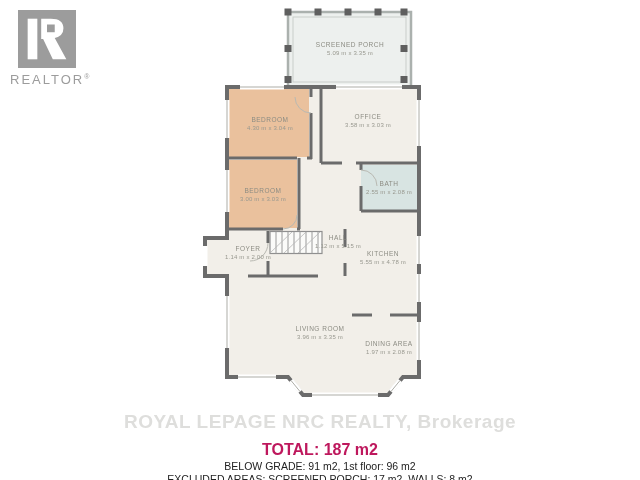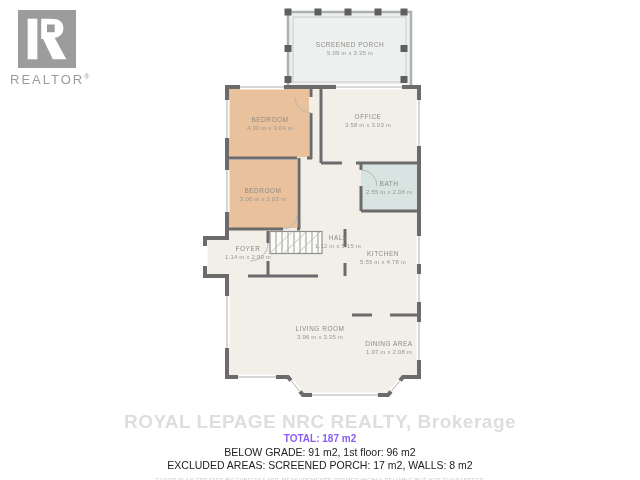--- a/index.html
+++ b/index.html
@@ -12,22 +12,22 @@
              color:#9c9c9c;font-weight:400;}
   .logo-word .reg{font-size:7px;vertical-align:super;letter-spacing:0;}
   
   .room-label{position:absolute;transform:translateX(-50%);text-align:center;
               color:#8c8c83;line-height:1.45;white-space:nowrap;}
   .room-name{font-size:6.5px;letter-spacing:.5px;}
   .room-dims{font-size:6px;letter-spacing:.2px;color:#98988f;}
   
   .bottom{position:absolute;left:0;right:0;top:412px;text-align:center;}
   .watermark{font-size:19px;font-weight:700;letter-spacing:.5px;color:#dededc;
-             line-height:1;margin-bottom:2px;}
-  .total-line{font-size:10px;font-weight:700;color:#8b5cf6;line-height:1.15;text-align:center;}
+             line-height:1;margin-bottom:10px;}
+  .total-line{font-size:16px;font-weight:700;color:#be185d;line-height:1.15;text-align:center;}
   .sub-line{font-size:10.5px;color:#222222;line-height:1.15;margin-top:1px;}
   .disclaimer{font-size:5.5px;color:#c8c8c8;letter-spacing:.3px;margin-top:6px;}
 </style>
 </head>
 <body>
 
 <div class="page">
 
   <svg class="logo" width="58" height="58" viewBox="0 0 60 60">
     <rect width="60" height="60" fill="#9c9c9c"></rect>

